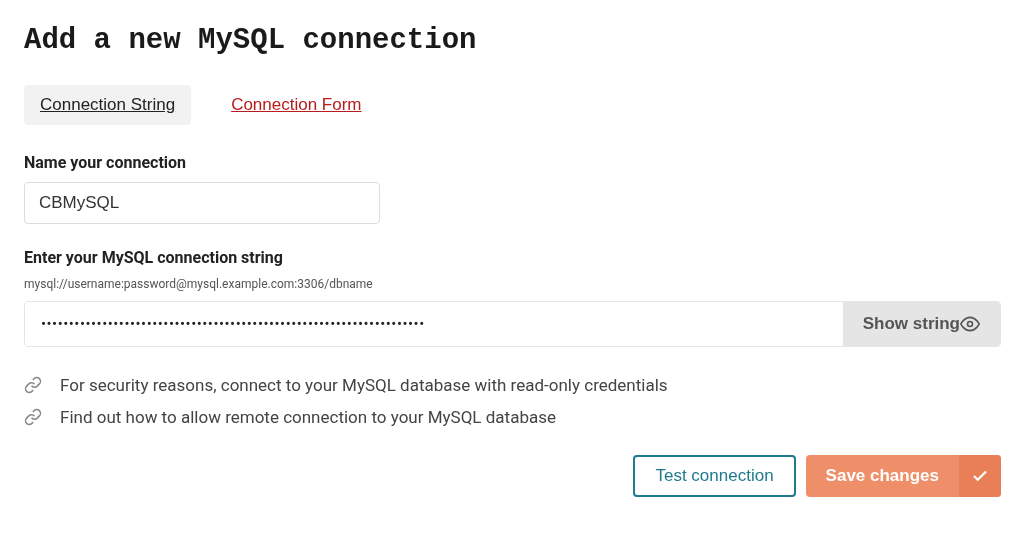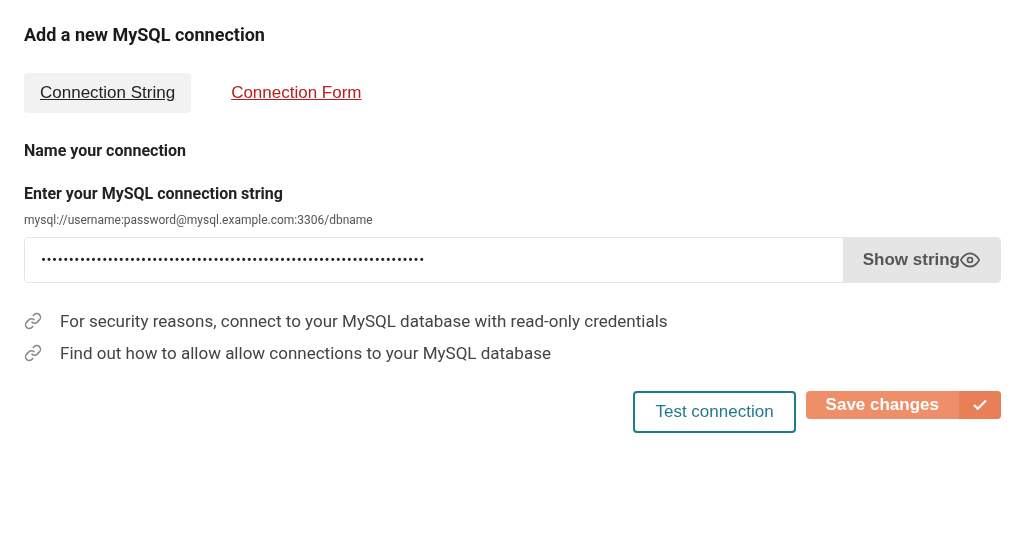--- a/index.html
+++ b/index.html
@@ -9,24 +9,25 @@
     }
     body {
       font-family: -apple-system, BlinkMacSystemFont, "Segoe UI", Roboto, Helvetica, Arial, sans-serif;
       background: #ffffff;
       color: #222;
       width: 1025px;
       height: 533px;
       padding: 24px;
     }
     .page-title {
-      font-size: 18px;
+      font-size: 29px;
       font-weight: 700;
       color: #1a1a1a;
       margin-bottom: 28px;
+      font-family: Liberation Mono, monospace;
     }
     .tabs {
       display: flex;
       gap: 24px;
       margin-bottom: 28px;
     }
     .tab {
       font-size: 17px;
       color: #444;
       padding: 10px 16px;
@@ -134,21 +135,21 @@
       height: 42px;
       padding: 0 20px;
       font-size: 17px;
       color: #1f7a8c;
       background: #fff;
       border: 2px solid #1f7a8c;
       border-radius: 4px;
       cursor: pointer;
     }
     .btn-save {
-      height: 28px;
+      height: 42px;
       display: flex;
       align-items: center;
       gap: 0;
       background: #ee8f6a;
       color: #fff;
       font-size: 17px;
       font-weight: 700;
       border: none;
       border-radius: 4px;
       cursor: pointer;
@@ -176,20 +177,21 @@
 
 <h1 class="page-title">Add a new MySQL connection</h1>
 
 <div class="tabs">
   <button class="tab active">Connection String</button>
   <button class="tab inactive">Connection Form</button>
 </div>
 
 <div class="field-group">
   <label class="field-label">Name your connection</label>
+  <input type="text" class="text-input" value="CBMySQL" style="">
 </div>
 
 <div class="field-group">
   <label class="field-label">Enter your MySQL connection string</label>
   <div class="field-hint">mysql://username:password@mysql.example.com:3306/dbname</div>
   <div class="conn-row">
     <div class="conn-input">•••••••••••••••••••••••••••••••••••••••••••••••••••••••••••••••••••••</div>
     <button class="show-string-btn">
       <span>Show string</span>
       <svg class="eye-icon" viewBox="0 0 24 24" fill="none" stroke="currentColor" stroke-width="2">
@@ -206,21 +208,21 @@
       <path d="M10 13a5 5 0 0 0 7.54.54l3-3a5 5 0 0 0-7.07-7.07l-1.72 1.71"></path>
       <path d="M14 11a5 5 0 0 0-7.54-.54l-3 3a5 5 0 0 0 7.07 7.07l1.71-1.71"></path>
     </svg>
     <span>For security reasons, connect to your MySQL database with read-only credentials</span>
   </a>
   <a href="#" class="help-link">
     <svg class="link-icon" viewBox="0 0 24 24" fill="none" stroke="currentColor" stroke-width="2">
       <path d="M10 13a5 5 0 0 0 7.54.54l3-3a5 5 0 0 0-7.07-7.07l-1.72 1.71"></path>
       <path d="M14 11a5 5 0 0 0-7.54-.54l-3 3a5 5 0 0 0 7.07 7.07l1.71-1.71"></path>
     </svg>
-    <span>Find out how to allow allow connections to your MySQL database</span>
+    <span>Find out how to allow remote connection to your MySQL database</span>
   </a>
 </div>
 
 <div class="actions">
   <button class="btn-test">Test connection</button>
   <button class="btn-save">
     <span class="btn-save-label">Save changes</span>
     <span class="btn-save-check">
       <svg class="check-icon" viewBox="0 0 24 24" fill="none" stroke="currentColor" stroke-width="3">
         <polyline points="20 6 9 17 4 12"></polyline>

